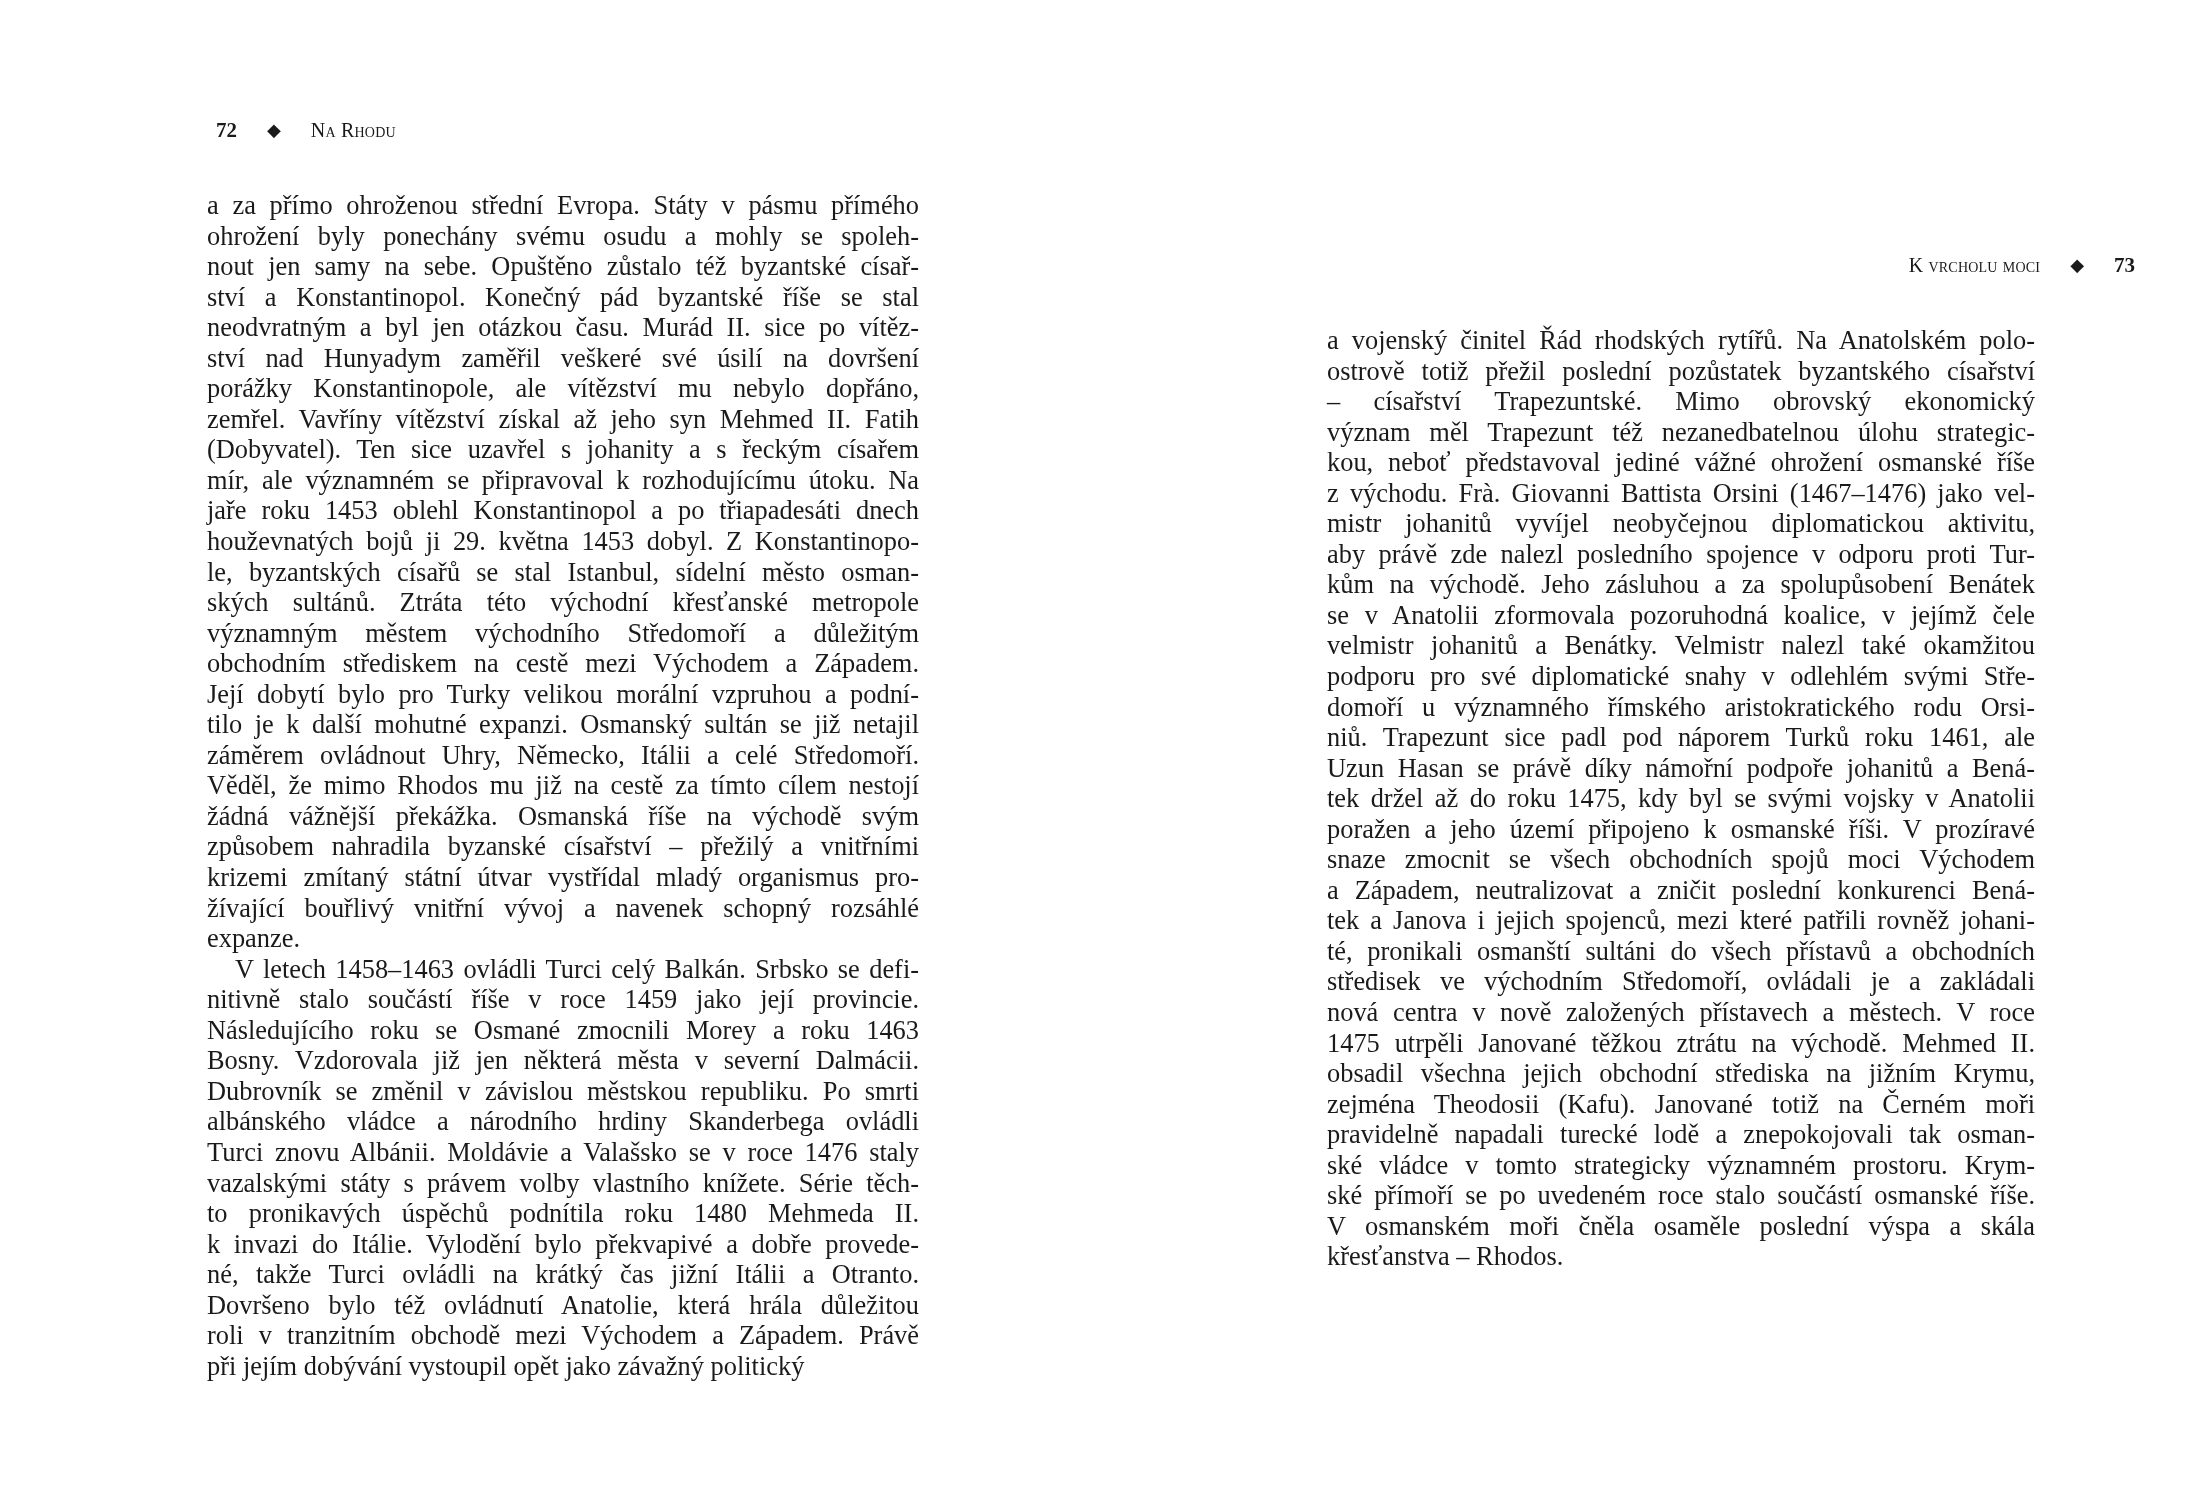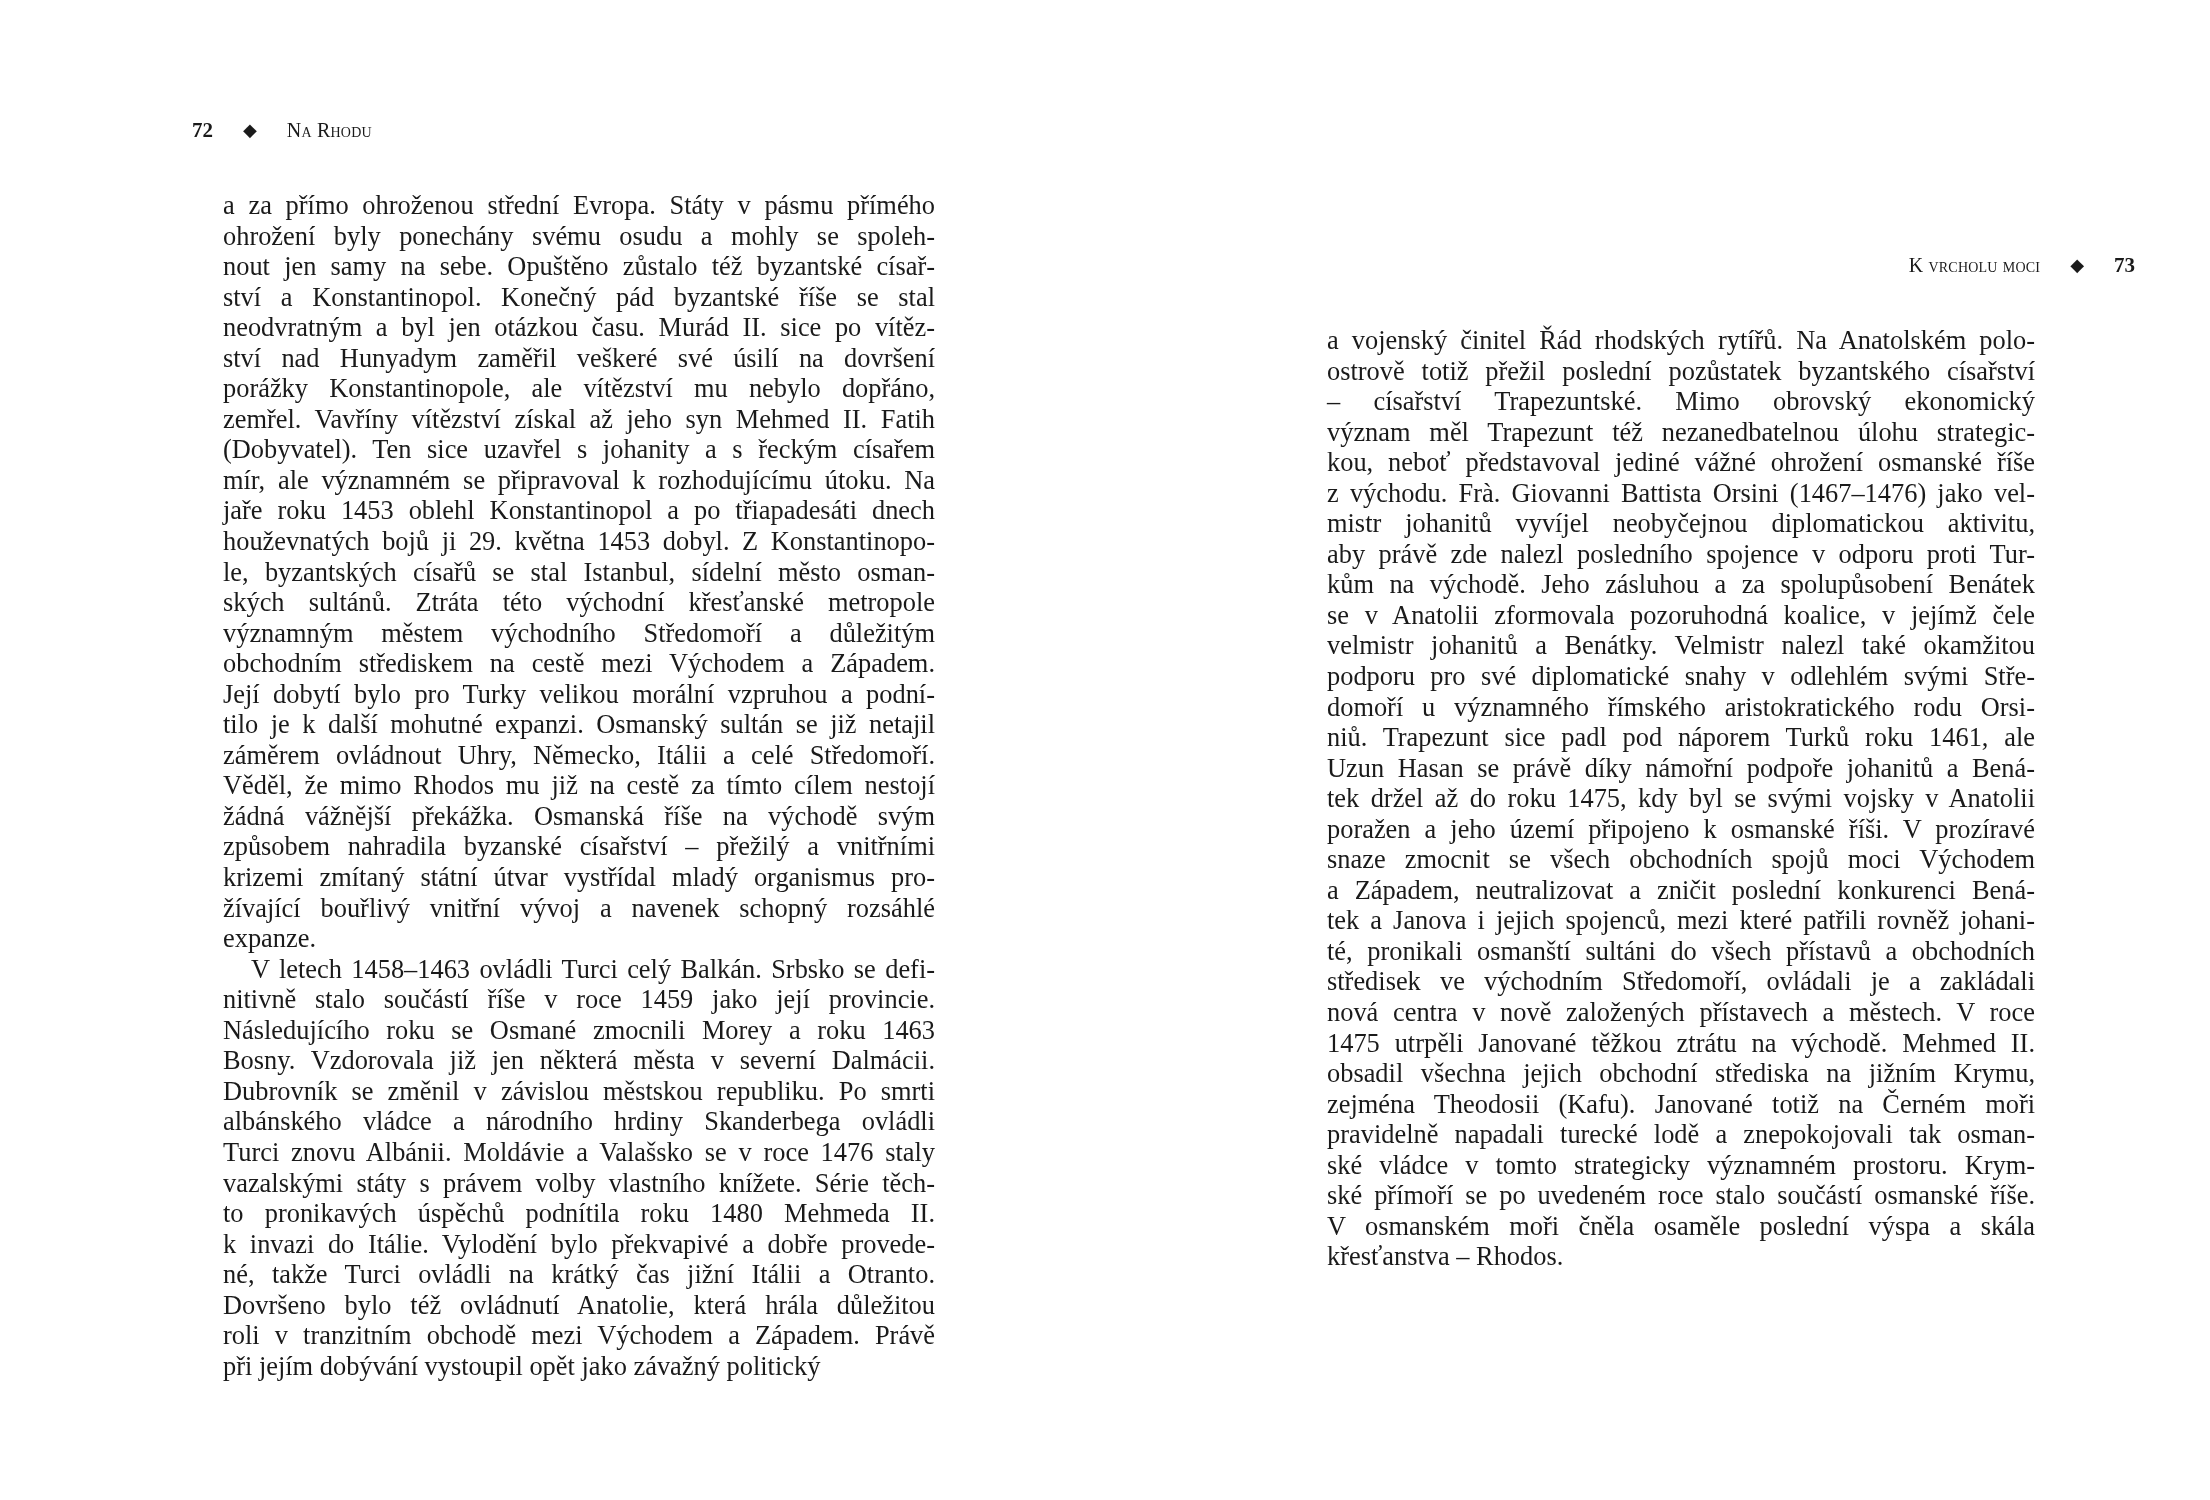--- a/index.html
+++ b/index.html
@@ -2,27 +2,27 @@
 <html><head>
 <meta charset="utf-8">
 <style>
   html, body { margin:0; padding:0; background:#ffffff; }
   body { width:2210px; height:1500px; position:relative; overflow:hidden;
          font-family:"Liberation Serif", "DejaVu Serif", serif; color:#1a1a1a; }
   .page { position:absolute; top:0; height:1500px; }
   .page-left { left:0; width:1105px; }
   .page-right { left:1105px; width:1105px; }
   .header { position:absolute; display:flex; align-items:baseline; font-size:20px; white-space:nowrap; }
-  .header-left { left:192px; top:118px; }
+  .header-left { left:216px; top:118px; }
   .header-right { right:75px; top:253px; }
   .pnum { font-weight:bold; font-size:21px; }
   .diamond { font-size:18px; margin:0 30px; position:relative; top:-1px; }
   .running-title { font-variant:small-caps; letter-spacing:0.2px; }
   .body { position:absolute; font-size:26.4px; line-height:30.55px; text-align:justify; }
-  .body-left { left:207px; top:190px; width:712px;margin-left:16px; }
+  .body-left { left:207px; top:190px; width:712px; }
   .body-right { left:222px; top:325px; width:708px; }
   .line { display:block; height:30.55px; white-space:nowrap; text-align-last:justify; text-align:justify; overflow:visible; }
   .line.last { text-align-last:left; }
   .indent { padding-left:28px; }
 </style>
 </head>
 <body>
 
 <div class="page page-left">
   <div class="header header-left">

